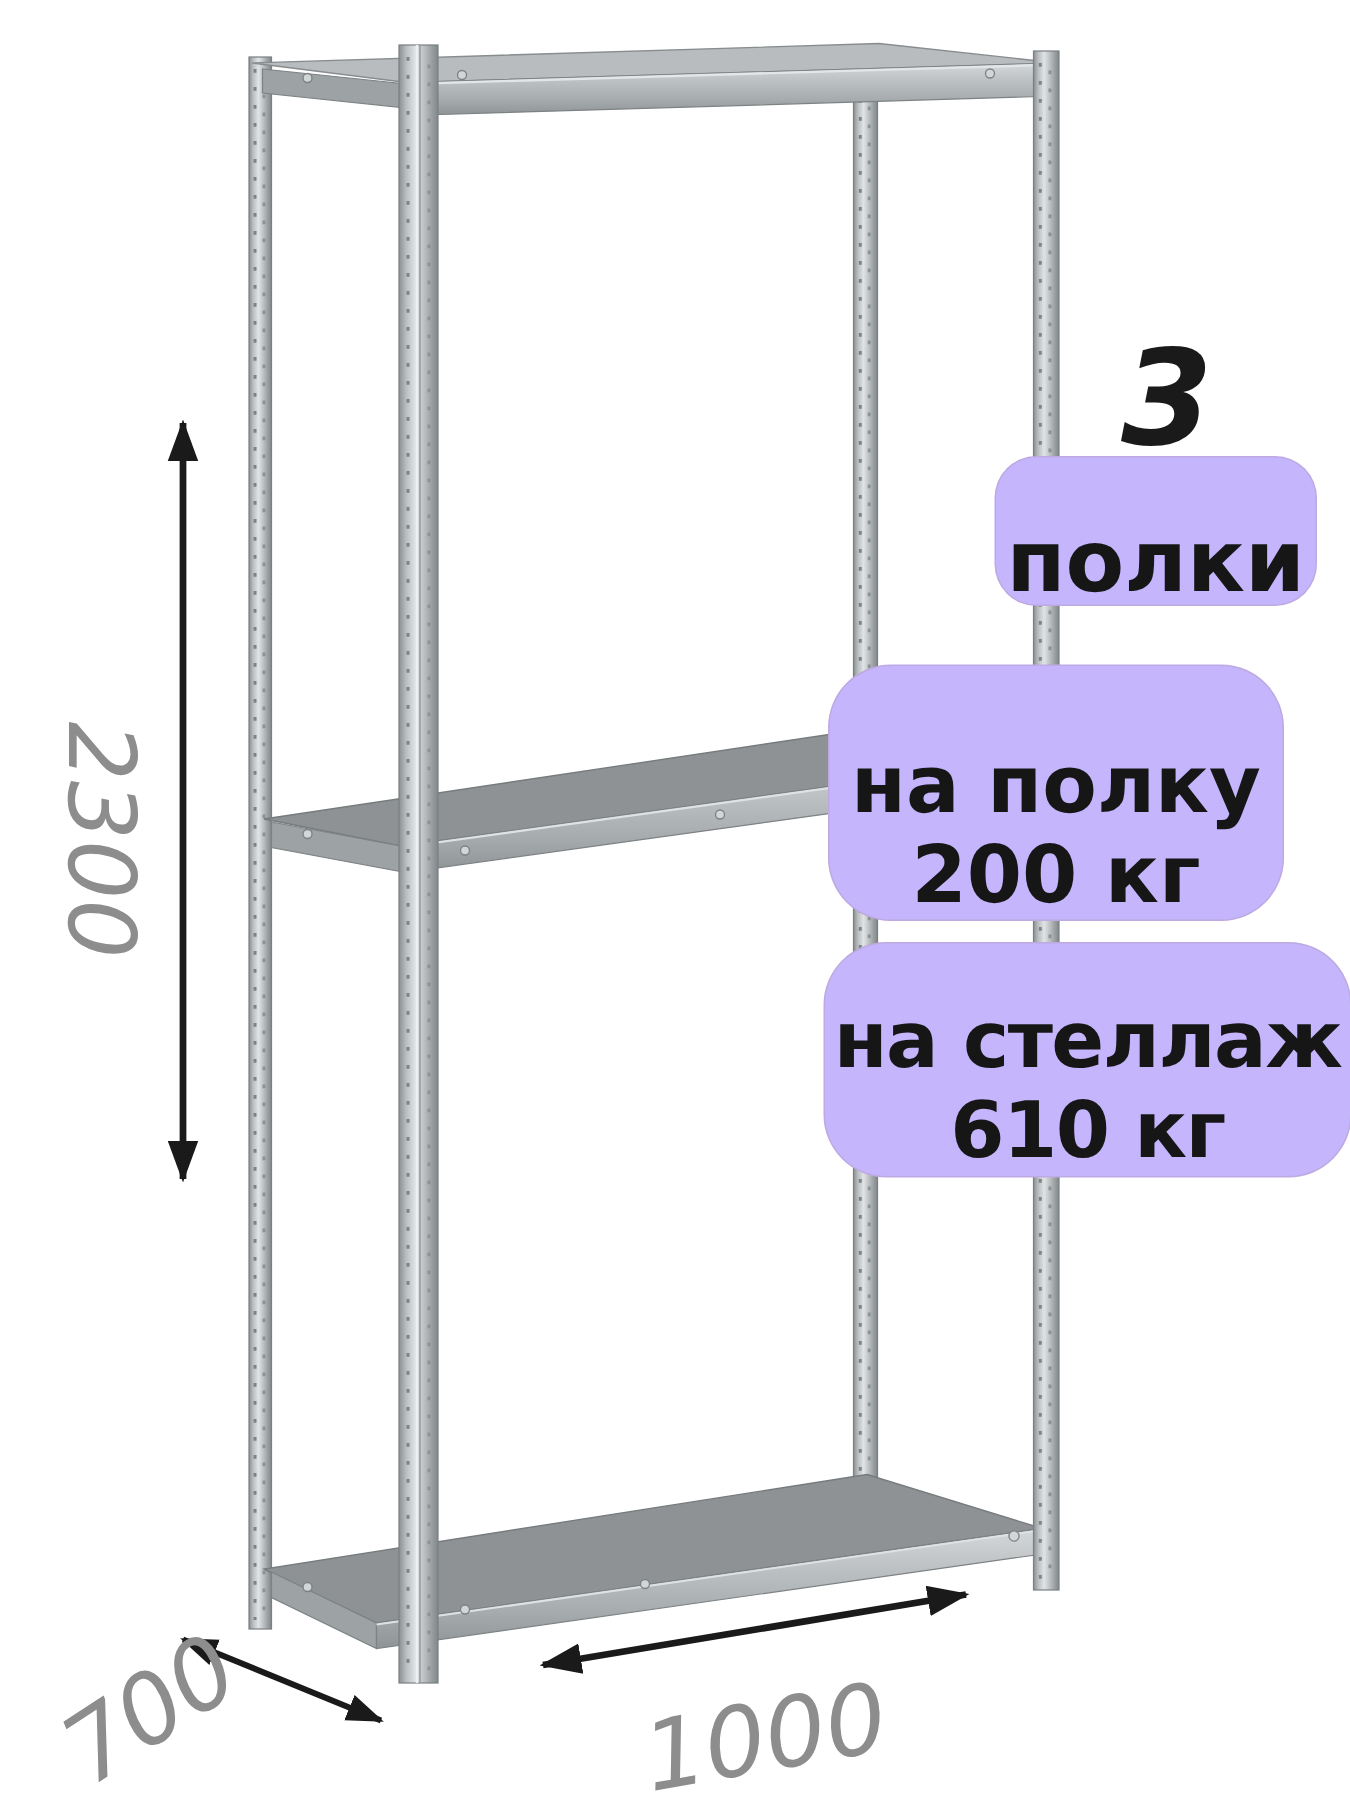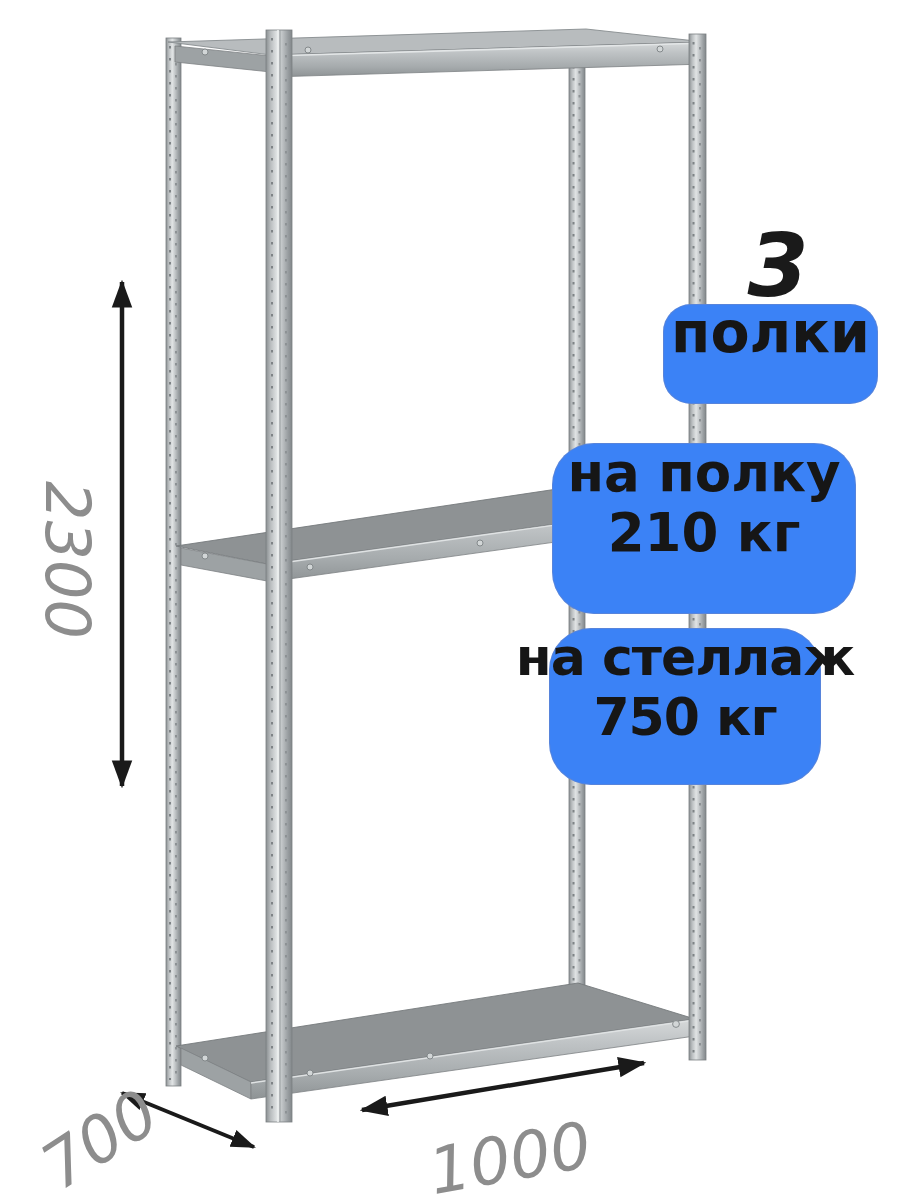--- a/index.html
+++ b/index.html
@@ -1,29 +1,29 @@
 <!DOCTYPE html>
 <html><head>
 <meta charset="utf-8">
 <style>
   html,body{margin:0;padding:0;background:#ffffff;}
   #stage{position:relative;width:900px;height:1200px;background:#ffffff;overflow:hidden;
          font-family:"DejaVu Sans","Liberation Sans",sans-serif;}
   #rack-svg{position:absolute;left:0;top:0;}
   .dim-label{fill:#8d8d8d;font-family:"DejaVu Sans","Liberation Sans",sans-serif;
              font-style:italic;font-weight:400;}
-  .badge{position:absolute;background:#3b82f6;color:#161616;font-weight:bold;
-         display:flex;flex-direction:column;align-items:center;justify-content:flex-start;
+  .badge{position:absolute;background:#c4b5fd;color:#161616;font-weight:bold;
+         display:flex;flex-direction:column;align-items:center;justify-content:flex-end;
          text-align:center;box-shadow:0 0 0 1px rgba(170,140,140,.25) inset;}
   .badge .ln{display:block;white-space:nowrap;}
   #badge-shelf-count{left:663px;top:304px;width:215px;height:100px;border-radius:28px;
                      font-size:57px;line-height:1;}
   #badge-shelf-load{left:552px;top:443px;width:304px;height:171px;border-radius:42px;
                     font-size:53px;line-height:1.13;}
-  #badge-rack-load{left:549px;top:628px;width:272px;height:157px;border-radius:42px;
+  #badge-rack-load{left:549px;top:628px;width:352px;height:157px;border-radius:42px;
                    font-size:52px;line-height:1.15;letter-spacing:-1px;}
   #shelf-count-number{position:absolute;left:708px;top:222px;width:140px;text-align:center;
                       font-style:italic;font-weight:bold;font-size:88px;line-height:1;
                       color:#1a1a1a;}
 </style>
 </head>
 <body>
 
 <div id="stage">
 
@@ -123,21 +123,21 @@
   </svg>
 
   <div id="shelf-count-number">3</div>
 
   <div class="badge" id="badge-shelf-count">
     <span class="ln">полки</span>
   </div>
 
   <div class="badge" id="badge-shelf-load">
     <span class="ln">на полку</span>
-    <span class="ln">210 кг</span>
+    <span class="ln">200 кг</span>
   </div>
 
   <div class="badge" id="badge-rack-load">
     <span class="ln">на стеллаж</span>
-    <span class="ln">750 кг</span>
+    <span class="ln">610 кг</span>
   </div>
 
 </div>
 
 </body></html>

